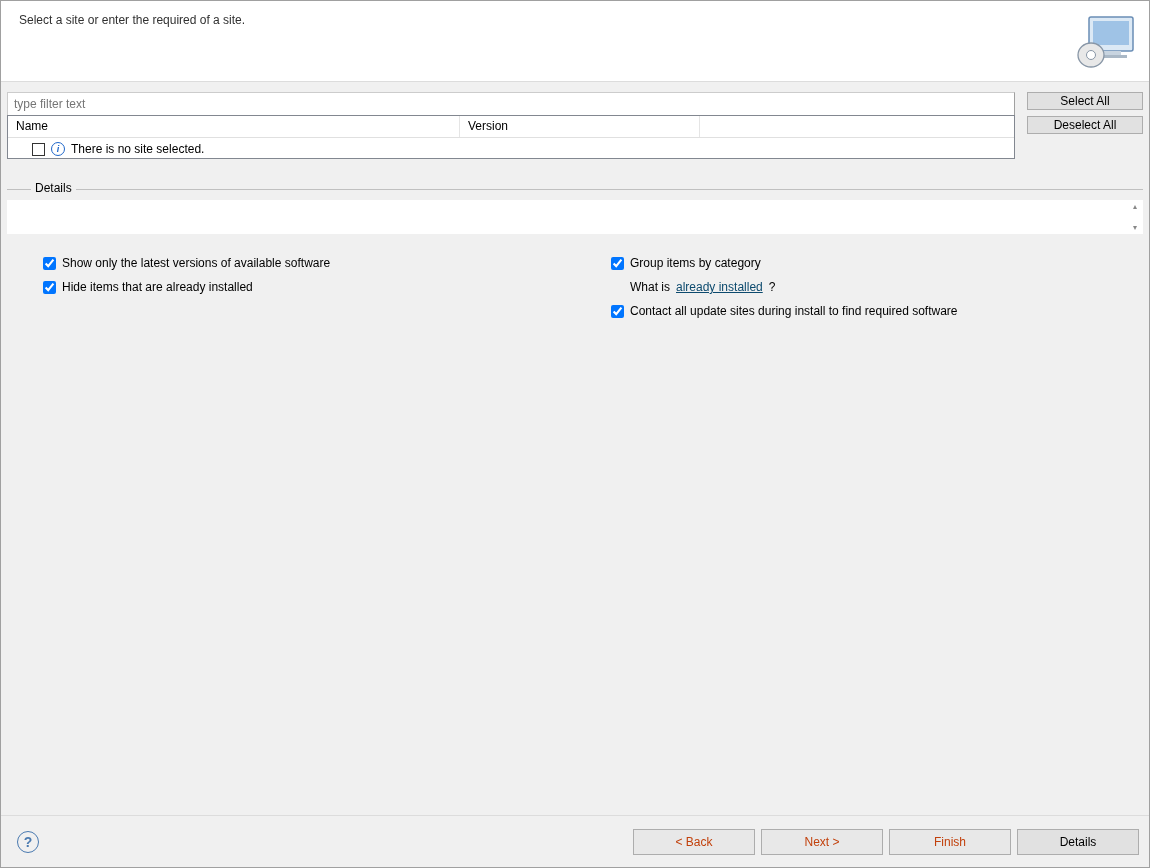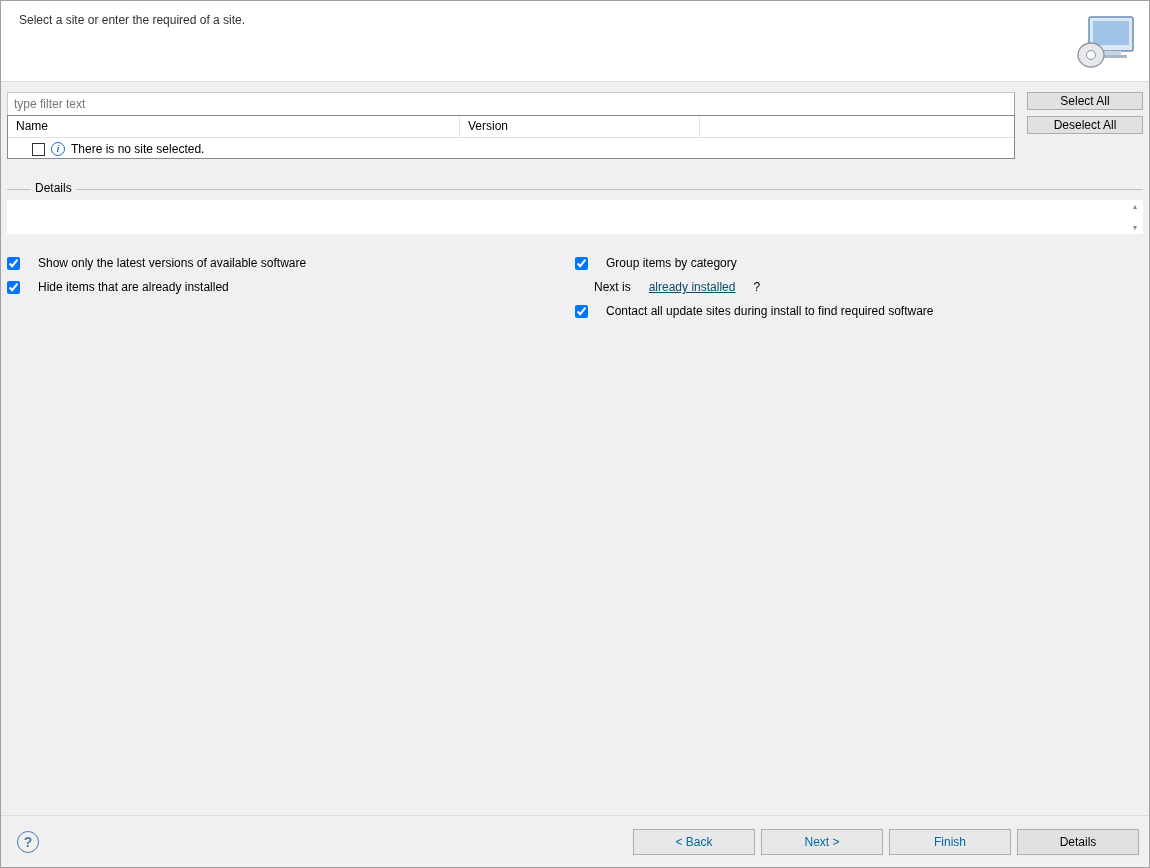--- a/index.html
+++ b/index.html
@@ -203,21 +203,21 @@
   }
 
   .options-grid {
     display:grid;
     grid-template-columns: 1fr 1fr;
     row-gap:10px;
     margin-top:22px;
     font-size:12px;
   }
   .opt {
-    display:flex; align-items:center; gap:18px;
+    display:flex; align-items:center; gap:6px;margin-left:36px;
   }
   .opt input[type=checkbox] {
     width:13px; height:13px;
     margin:0;
   }
   .opt .link { color:#0c4a6e; }
   .opt.noinput { padding-left:19px; }
 
   
   .footer {
@@ -231,21 +231,21 @@
     width:22px; height:22px;
     border:1.5px solid #4a7ab0;
     border-radius:50%;
     color:#4a7ab0;
     display:flex; align-items:center; justify-content:center;
     font-weight:bold;
     font-size:14px;
   }
   .footer-spacer { flex:1; }
   .footer .btn { min-width:122px; height:26px; margin-left:6px; }
-  .btn.disabled { color:#0369a1; background:#e8e8e8; }
+  .btn.disabled { color:#c2410c; background:#e8e8e8; }
 </style>
 </head>
 <body>
 
 <div class="window">
 
 
   <div class="banner">
     <div class="banner-left">
       <div class="banner-subtitle">Select a site or enter the required of a site.</div>
@@ -307,21 +307,21 @@
       </label>
       <label class="opt">
         <input type="checkbox" checked="" style="">
         <span>Group items by category</span>
       </label>
       <label class="opt">
         <input type="checkbox" checked="" style="">
         <span>Hide items that are already installed</span>
       </label>
       <div class="opt noinput">
-        <span>Next is </span>
+        <span>What is </span>
         <a href="#" class="link">already installed</a>
           <span>?</span>
       </div>
       <div></div>
       <label class="opt">
         <input type="checkbox" checked="" style="">
         <span>Contact all update sites during install to find required software</span>
       </label>
     </div>
 

